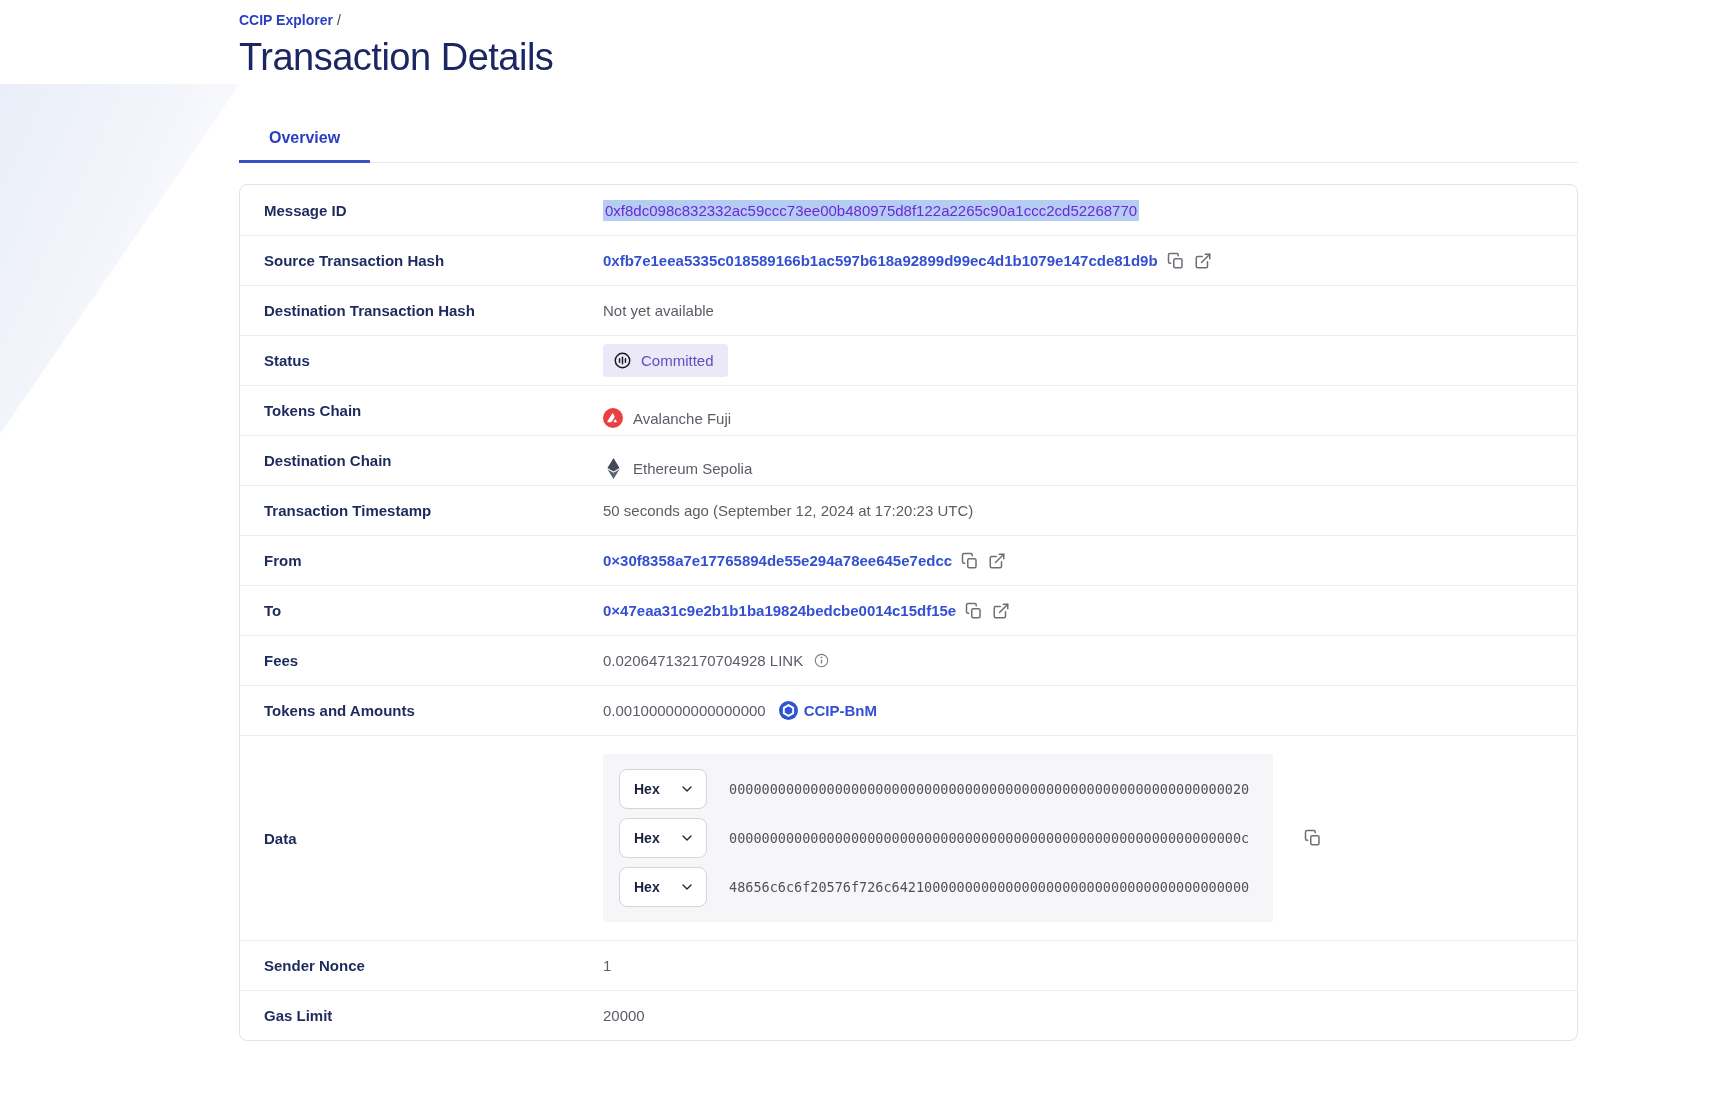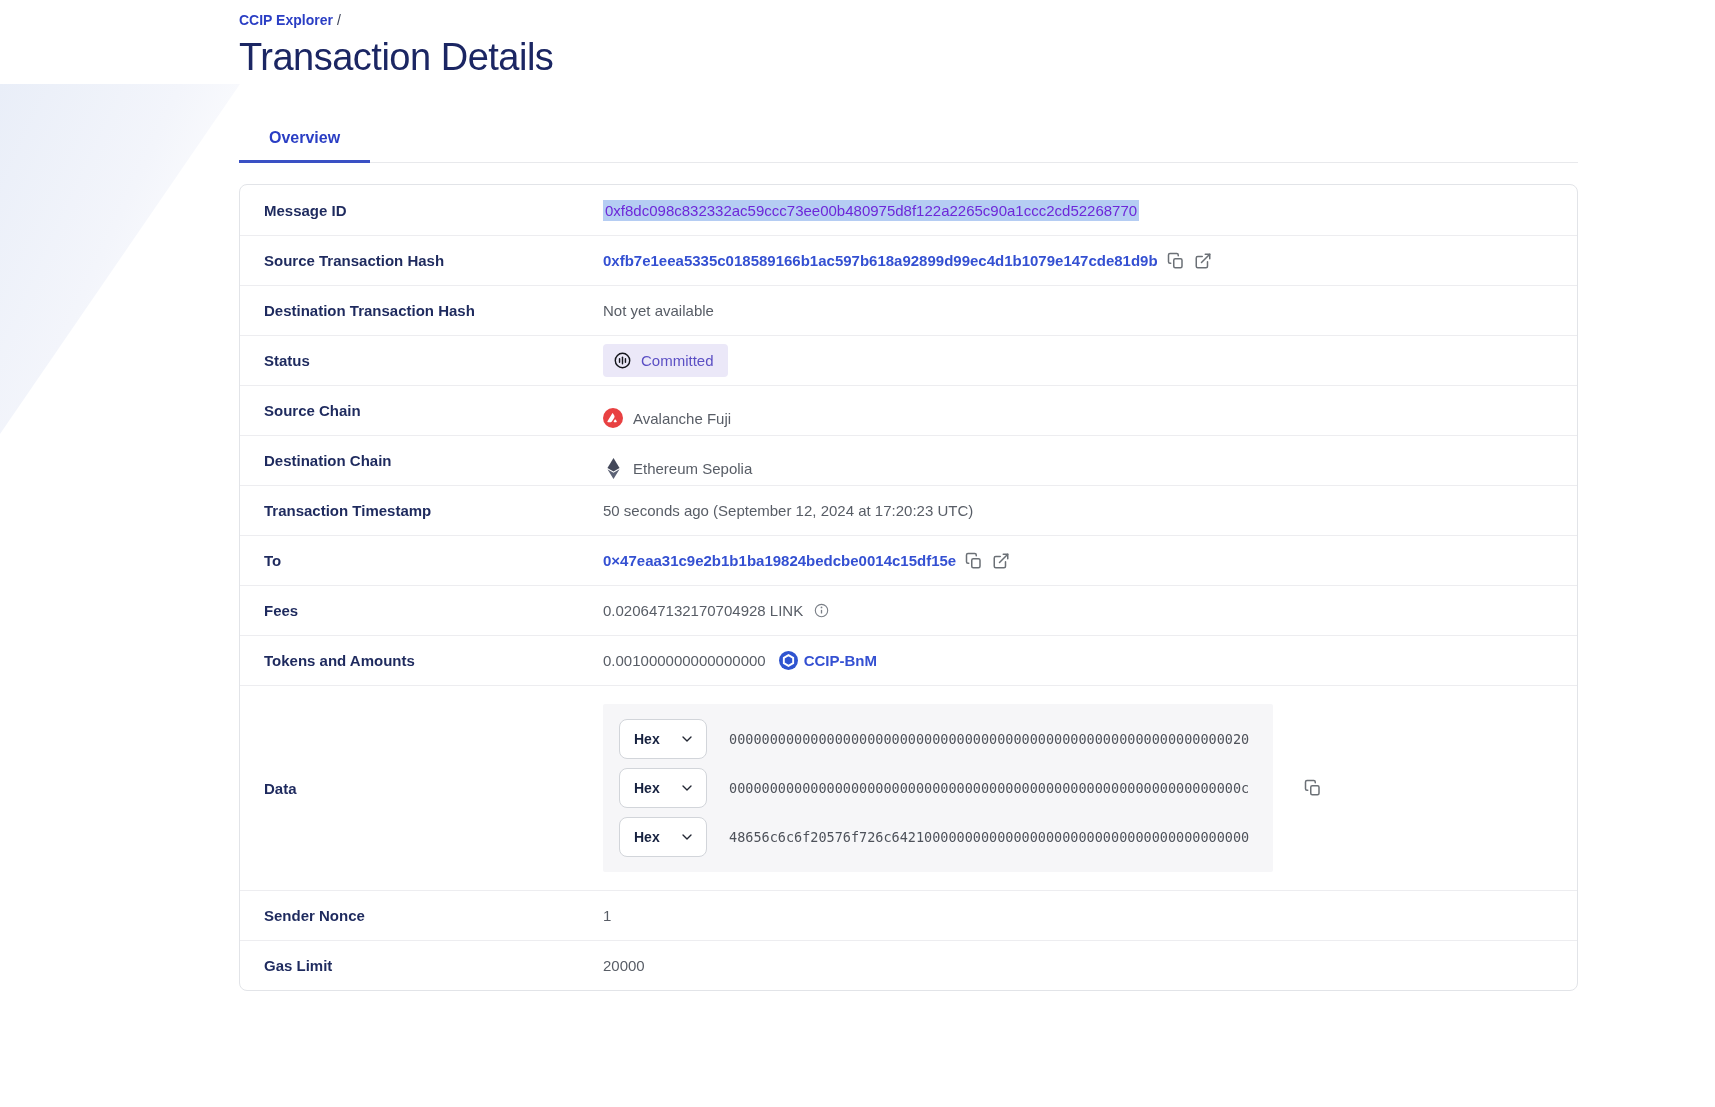--- a/index.html
+++ b/index.html
@@ -204,21 +204,21 @@
                 <line x1="10" y1="6.6" x2="10" y2="13.4"></line>
                 <line x1="13.1" y1="8.1" x2="13.1" y2="11.9"></line>
               </svg>
           </span>
           <span>Committed</span>
         </span>
       </div>
     </div>
 
     <div class="row">
-      <div class="row-label">Source Chain</div>
+      <div class="row-label">Tokens Chain</div>
       <div class="row-value chain-value">
         <span style="display:inline-flex;">
           <svg width="20" height="20" viewBox="0 0 24 24">
               <circle cx="12" cy="12" r="12" fill="#e84142"></circle>
               <path fill="#ffffff" d="M8.6 17H5.9c-.56 0-.84-.62-.53-1.08l5.5-9.14c.3-.5 1.02-.5 1.32 0l1.36 2.26c.47.78.47 1.76 0 2.54l-3.17 4.86c-.4.38-.78.56-1.25.56z"></path>
               <path fill="#ffffff" d="M15.7 17h-2.23c-.55 0-.86-.62-.55-1.08l1.12-1.85c.29-.48 1-.48 1.29 0l1.12 1.85c.3.46-.01 1.08-.56 1.08z"></path>
             </svg>
         </span>
         <span>Avalanche Fuji</span>
       </div>
@@ -235,20 +235,39 @@
         </span>
         <span>Ethereum Sepolia</span>
       </div>
     </div>
 
     <div class="row">
       <div class="row-label">Transaction Timestamp</div>
       <div class="row-value">50 seconds ago (September 12, 2024 at 17:20:23 UTC)</div>
     </div>
 
+    <div class="row">
+      <div class="row-label">From</div>
+      <div class="row-value">
+        <a class="link-value">0×30f8358a7e17765894de55e294a78ee645e7edcc</a>
+        <button class="icon-btn">
+          <svg width="18" height="18" viewBox="0 0 24 24" fill="none" stroke="currentColor" stroke-width="2" stroke-linecap="round" stroke-linejoin="round">
+              <rect x="9" y="9" width="11" height="12" rx="2"></rect>
+              <path d="M5 15H4a2 2 0 0 1-2-2V4a2 2 0 0 1 2-2h9a2 2 0 0 1 2 2v1"></path>
+            </svg>
+        </button>
+        <button class="icon-btn">
+          <svg width="18" height="18" viewBox="0 0 24 24" fill="none" stroke="currentColor" stroke-width="2" stroke-linecap="round" stroke-linejoin="round">
+              <path d="M18 13v6a2 2 0 0 1-2 2H5a2 2 0 0 1-2-2V8a2 2 0 0 1 2-2h6"></path>
+              <path d="M15 3h6v6"></path>
+              <path d="M10 14L21 3"></path>
+            </svg>
+        </button>
+      </div>
+    </div>
 
     <div class="row">
       <div class="row-label">To</div>
       <div class="row-value">
         <a class="link-value">0×47eaa31c9e2b1b1ba19824bedcbe0014c15df15e</a>
         <button class="icon-btn">
           <svg width="18" height="18" viewBox="0 0 24 24" fill="none" stroke="currentColor" stroke-width="2" stroke-linecap="round" stroke-linejoin="round">
               <rect x="9" y="9" width="11" height="12" rx="2"></rect>
               <path d="M5 15H4a2 2 0 0 1-2-2V4a2 2 0 0 1 2-2h9a2 2 0 0 1 2 2v1"></path>
             </svg>

